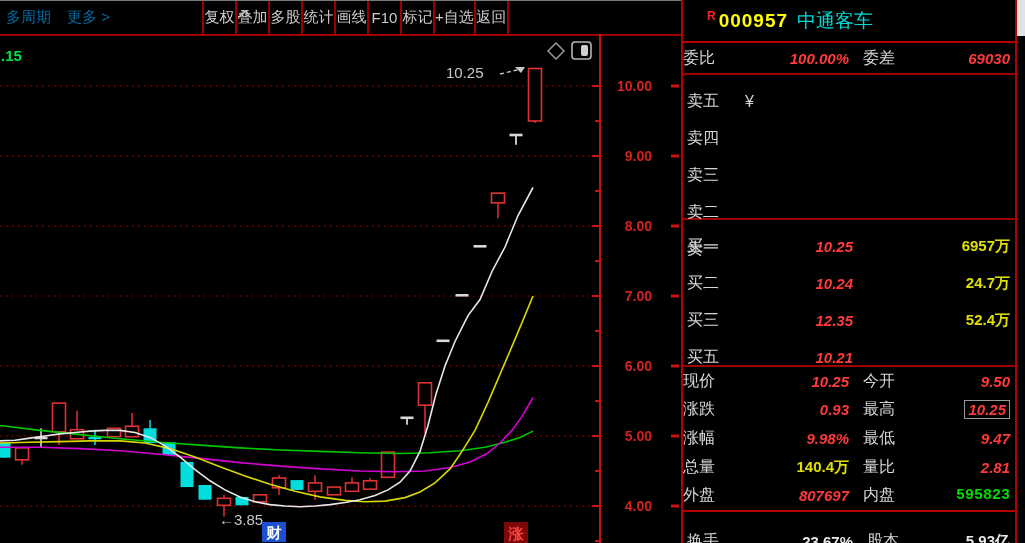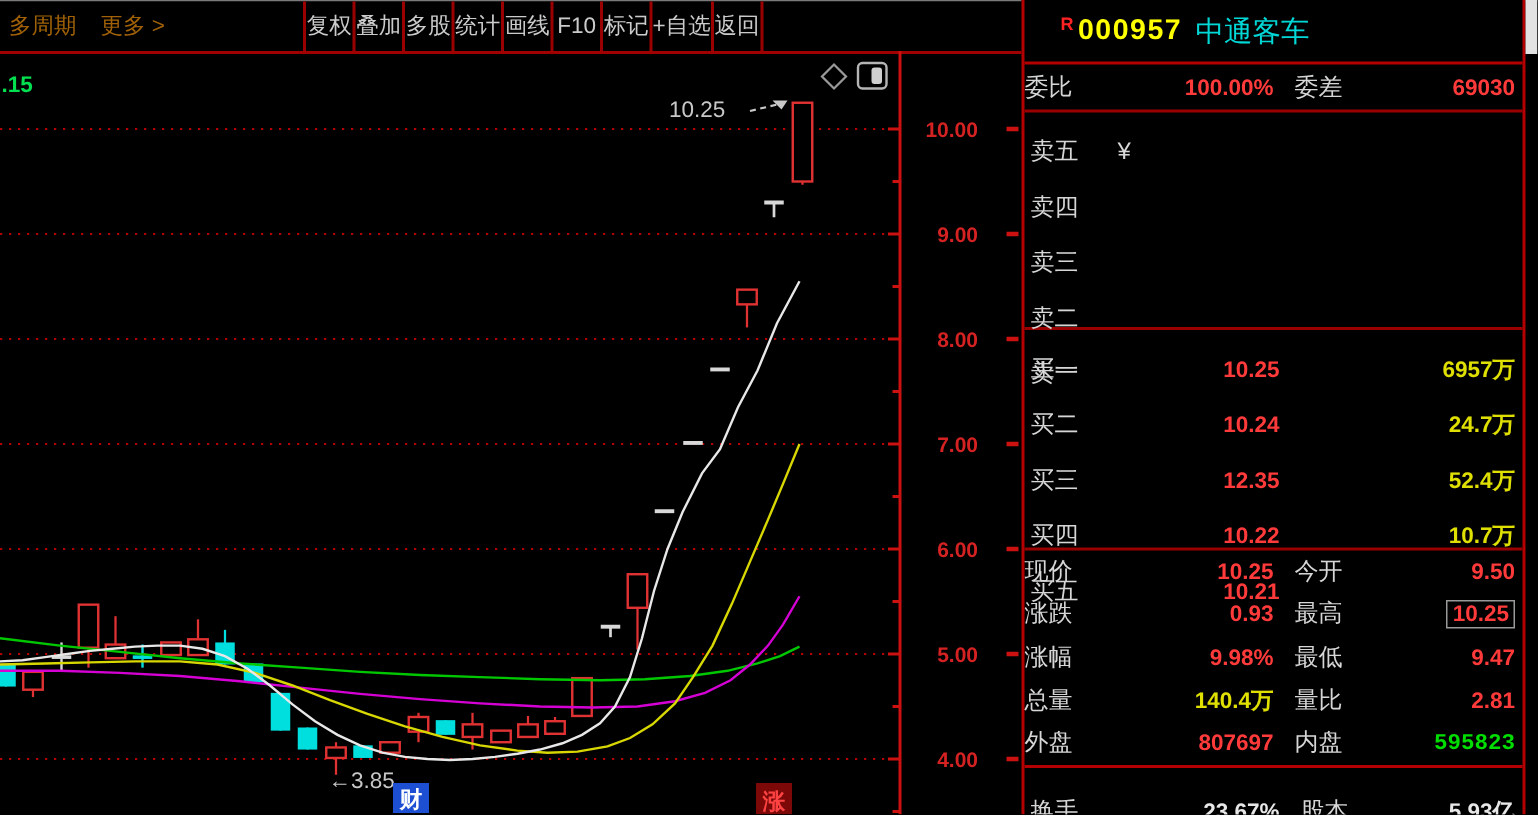--- a/index.html
+++ b/index.html
@@ -3,21 +3,21 @@
 <meta charset="utf-8">
 <style>
   html,body{margin:0;padding:0;background:#000;width:1025px;height:543px;overflow:hidden;
     font-family:"Liberation Sans","DejaVu Sans",sans-serif;}
   #app{position:relative;width:1025px;height:543px;background:#000;}
   .frame-top{position:absolute;top:0;left:0;width:1025px;height:1px;background:#7a7a7a;}
 
   
   #toolbar{position:absolute;top:1px;left:0;width:681px;height:33px;background:#000;
     border-bottom:2px solid #a00000;display:flex;align-items:center;}
-  .tb-left{display:flex;gap:16px;padding-left:6px;color:#a16207;font-size:15px;white-space:nowrap;}
+  .tb-left{display:flex;gap:16px;padding-left:6px;color:#0369a1;font-size:15px;white-space:nowrap;}
   #tb-buttons{position:absolute;left:202px;top:0;height:33px;display:flex;}
   .tb-btn{height:100%;display:flex;align-items:center;justify-content:center;
     padding:0 0;min-width:31px;color:#cbcbcb;font-size:15px;border-left:2px solid #9b0000;
     white-space:nowrap;cursor:default;}
   .tb-btn:last-child{border-right:2px solid #9b0000;}
 
   
   #chart-svg{position:absolute;left:0;top:34px;}
 
   
@@ -39,21 +39,21 @@
   .qrow{flex:1;display:grid;grid-template-columns:58px 108px 1fr;align-items:center;
     padding:16px 5px 0 4px;font-size:16px;}
   .qrow .qp{text-align:right;font-weight:bold;font-size:15px;}
   .qrow .qv{text-align:right;font-weight:bold;font-size:15px;}
   .irow{flex:1;}
   .row-footer{height:29px;display:grid;grid-template-columns:62px 104px 76px 1fr;align-items:center;
     padding:15px 5px 0 4px;font-size:16px;}
   .row-footer .v1,.row-footer .v2{text-align:right;font-weight:bold;font-size:15px;color:#e8e8e8;}
   .row-footer .l2{padding-left:14px;}
   .boxed{border:1px solid #9a9a9a;padding:0 3px;}
-  .c-red{color:#ff3a3a;}.c-yellow{color:#e0e000;}.c-green{color:#00dd00;font-family:Liberation Mono, monospace;}.c-label{color:#d6d6d6;}
+  .c-red{color:#ff3a3a;font-style:italic;}.c-yellow{color:#e0e000;}.c-green{color:#00dd00;font-family:Liberation Mono, monospace;}.c-label{color:#d6d6d6;}
   .corner{position:absolute;left:1017px;top:0;width:8px;height:36px;background:#e2e2e2;}
 </style>
 </head>
 <body>
 
 <div id="app">
   <div class="frame-top"></div>
 
   <div id="toolbar">
     <div class="tb-left">
@@ -234,25 +234,20 @@
           <span class="c-label">买二</span>
           <span class="qp c-red">10.24</span>
           <span class="qv c-yellow">24.7万</span>
         </div>
         <div class="qrow">
           <span class="c-label">买三</span>
           <span class="qp c-red">12.35</span>
           <span class="qv c-yellow">52.4万</span>
         </div>
         <div class="qrow">
-          <span class="c-label">买四</span>
-          <span class="qp c-red">10.22</span>
-          <span class="qv c-yellow">10.7万</span>
-        </div>
-        <div class="qrow">
           <span class="c-label">买五</span>
           <span class="qp c-red">10.21</span>
         </div>
       </div>
     <div id="info-rows">
         <div class="irow grid5">
           <span class="c-label">现价</span>
           <span class="v1 c-red">10.25</span>
           <span class="l2 c-label">今开</span>
           <span class="v2 c-red">9.50</span>

